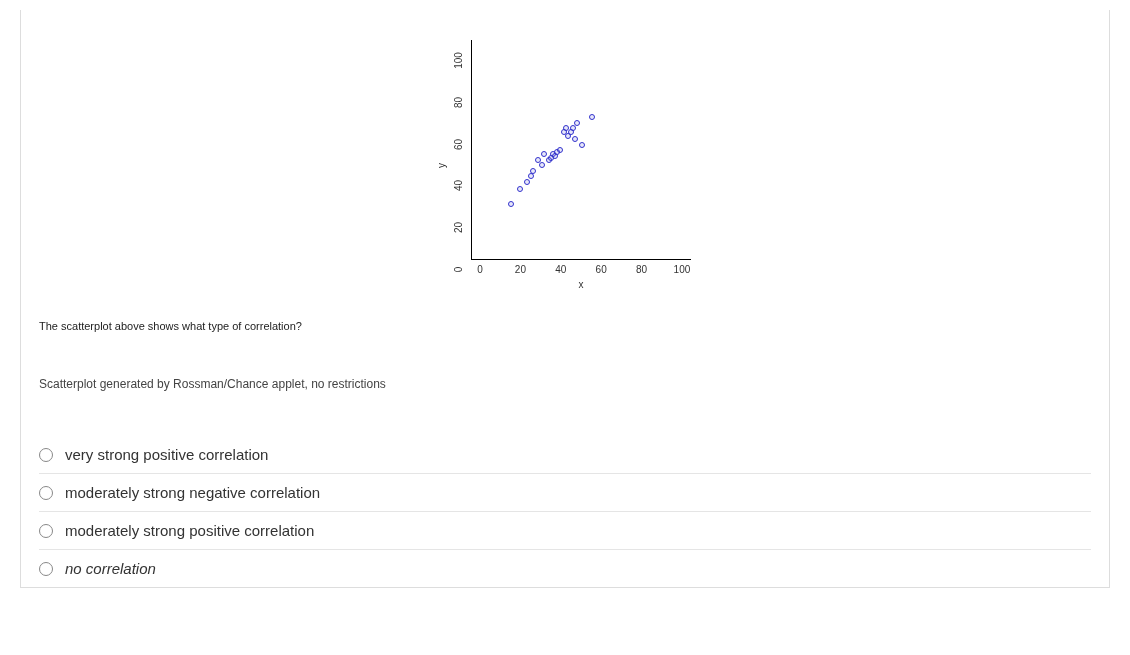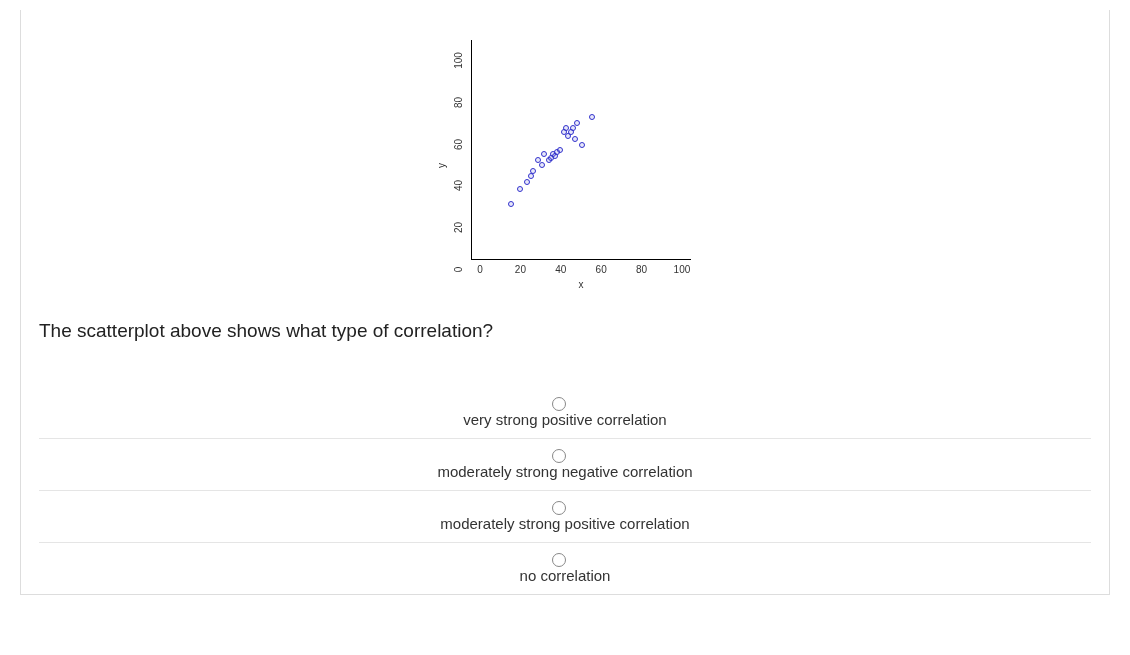--- a/index.html
+++ b/index.html
@@ -80,40 +80,40 @@
       width: 18px;
       text-align: center;
     }
     .x-axis-label {
       text-align: center;
       font-size: 10px;
       color: #333;
       margin-top: 4px;
     }
     .question-text {
-      font-size: 19px;
+      font-size: 11px;
       color: #222;
       margin-bottom: 45px;
     }
     .attribution {
       font-size: 12px;
       color: #444;
       margin-bottom: 45px;
     }
     .option-row {
       display: flex;
       align-items: center;
       padding: 10px 0;
       border-bottom: 1px solid #e5e5e5;
       font-size: 15px;
       color: #333;
-      flex-direction: column;
     }
     .option-row:last-child {
       border-bottom: none;
+      font-style: italic;
     }
     .radio {
       width: 14px;
       height: 14px;
       border: 1.5px solid #888;
       border-radius: 50%;
       margin-right: 12px;
       flex-shrink: 0;
     }
   </style>
@@ -167,20 +167,21 @@
           <span>80</span>
           <span>100</span>
         </div>
         <div class="x-axis-label">x</div>
       </div>
     </div>
   </div>
 
   <div class="question-text">The scatterplot above shows what type of correlation?</div>
 
+  <div class="attribution">Scatterplot generated by Rossman/Chance applet, no restrictions</div>
 
   <div class="option-row">
     <div class="radio"></div>
     <span>very strong positive correlation</span>
   </div>
   <div class="option-row">
     <div class="radio"></div>
     <span>moderately strong negative correlation</span>
   </div>
   <div class="option-row">

